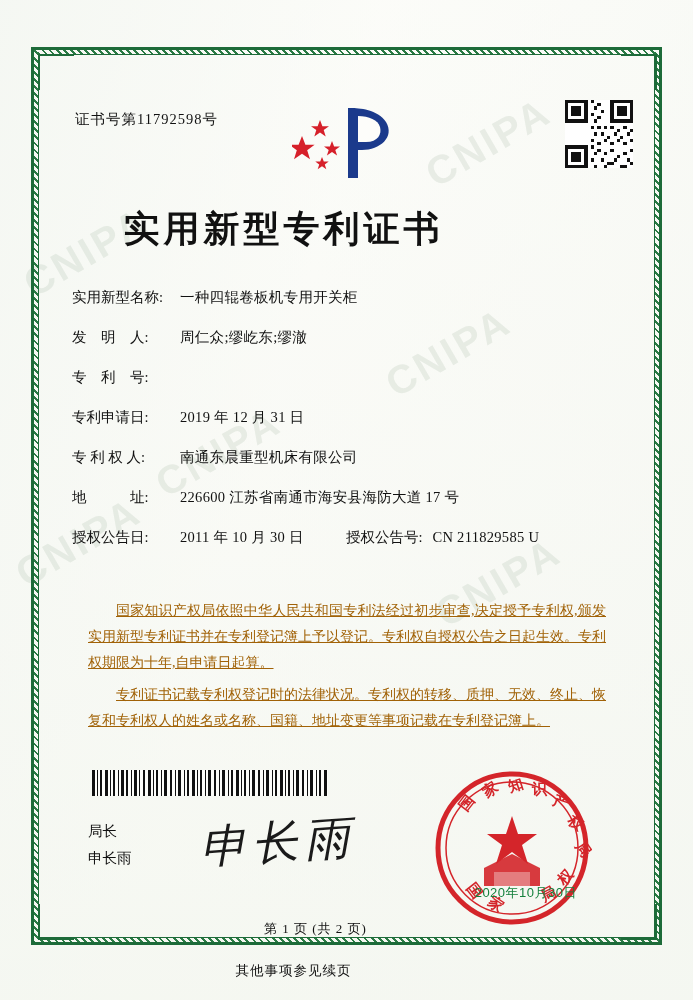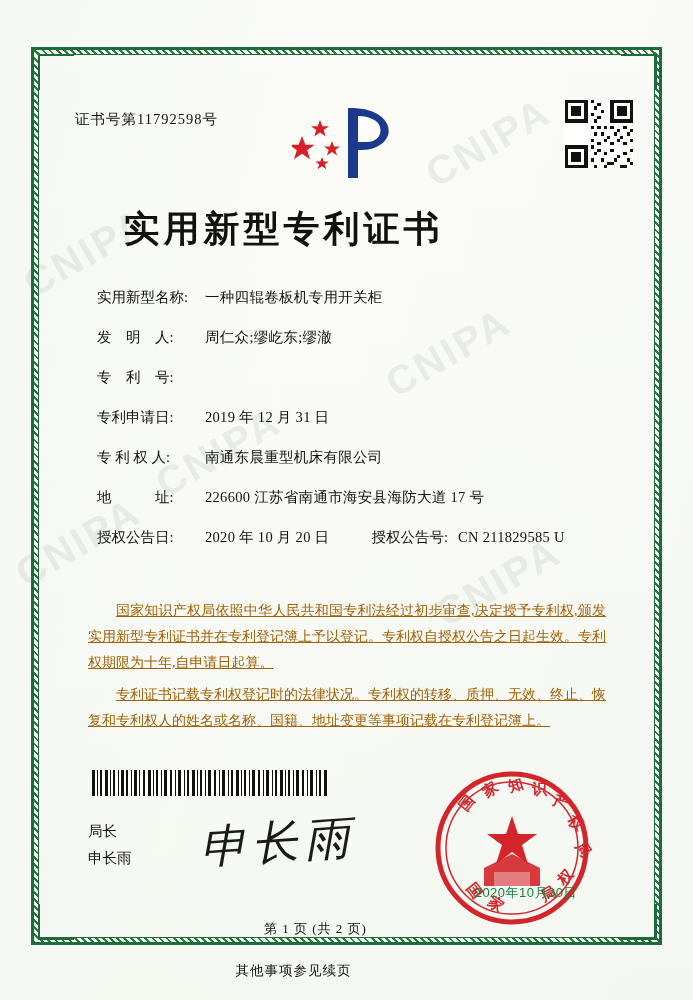--- a/index.html
+++ b/index.html
@@ -131,21 +131,21 @@
     text-align: center;
     font-size: 36px;
     font-weight: bold;
     letter-spacing: 4px;
     color: #111;
     font-family: "Liberation Sans", sans-serif;
   }
 
   .fields {
     position: absolute;
-    left: 97px;
+    left: 72px;
     top: 288px;
     width: 520px;
     font-size: 14.5px;
     color: #111;
   }
   .field-row {
     display: flex;
     align-items: baseline;
     margin-bottom: 21px;
   }
@@ -372,21 +372,21 @@
     <div class="field-row">
       <div class="field-label">专 利 权 人:</div>
       <div class="field-value">南通东晨重型机床有限公司</div>
     </div>
     <div class="field-row">
       <div class="field-label">地　　　址:</div>
       <div class="field-value">226600 江苏省南通市海安县海防大道 17 号</div>
     </div>
     <div class="field-row two-col">
       <div class="field-label">授权公告日:</div>
-      <div class="field-value">2020 年 10 月 20 日</div>
+      <div class="field-value">2011 年 10 月 30 日</div>
       <div class="second-label">授权公告号:</div>
       <div class="field-value" style="margin-left:10px">CN 211829585 U</div>
     </div>
   </div>
 
   <div class="paragraphs">
     <p>国家知识产权局依照中华人民共和国专利法经过初步审查,决定授予专利权,颁发实用新型专利证书并在专利登记簿上予以登记。专利权自授权公告之日起生效。专利权期限为十年,自申请日起算。</p>
     <p>专利证书记载专利权登记时的法律状况。专利权的转移、质押、无效、终止、恢复和专利权人的姓名或名称、国籍、地址变更等事项记载在专利登记簿上。</p>
   </div>
 

